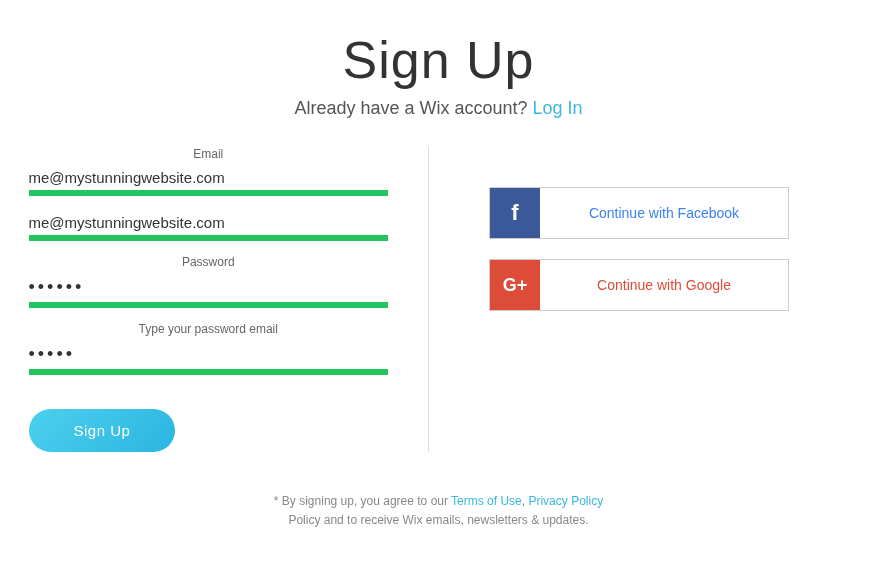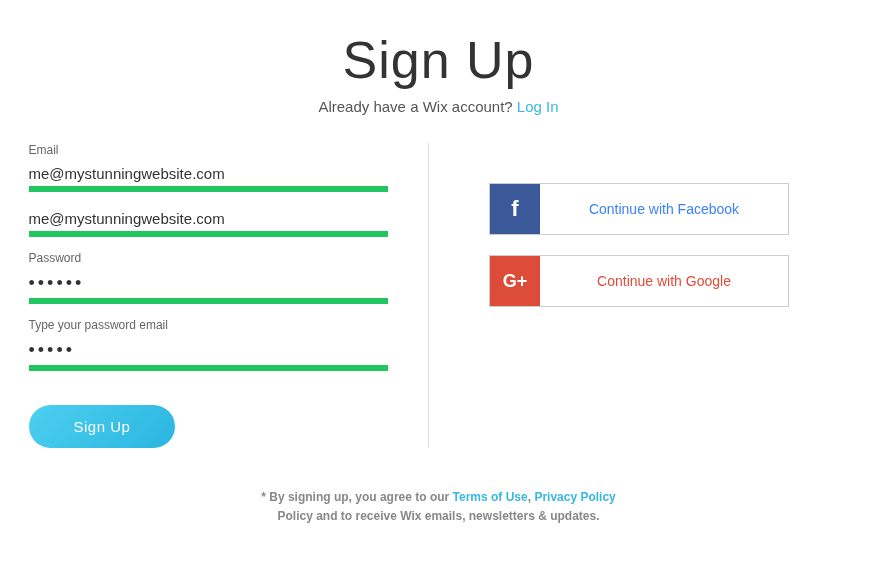--- a/index.html
+++ b/index.html
@@ -15,21 +15,21 @@
 
     .page-title {
       font-size: 52px;
       font-weight: 300;
       color: #333;
       margin-top: 30px;
       letter-spacing: 1px;
     }
 
     .subtitle {
-      font-size: 15px;
+      font-size: 18px;
       color: #555;
       margin-top: 8px;
       margin-bottom: 28px;
     }
 
     .subtitle a {
       color: #3ab7e0;
       text-decoration: none;
     }
 
@@ -58,20 +58,21 @@
 
     .form-group {
       margin-bottom: 14px;
     }
 
     .form-label {
       font-size: 12px;
       color: #666;
       margin-bottom: 4px;
       display: block;
+      text-align: center;
     }
 
     .form-input {
       width: 100%;
       max-width: 360px;
       border: none;
       border-bottom: 6px solid #22c55e;
       outline: none;
       font-size: 15px;
       color: #333;
@@ -137,21 +138,20 @@
       color: #dd4b39;
     }
 
     .footer-text {
       font-size: 12px;
       color: #888;
       text-align: center;
       margin-top: 40px;
       padding-bottom: 20px;
       line-height: 1.6;
-      font-weight: bold;
     }
 
     .footer-text a {
       color: #3ab7e0;
       text-decoration: none;
     }
 
     .password-dots {
       font-size: 18px;
       letter-spacing: 3px;

